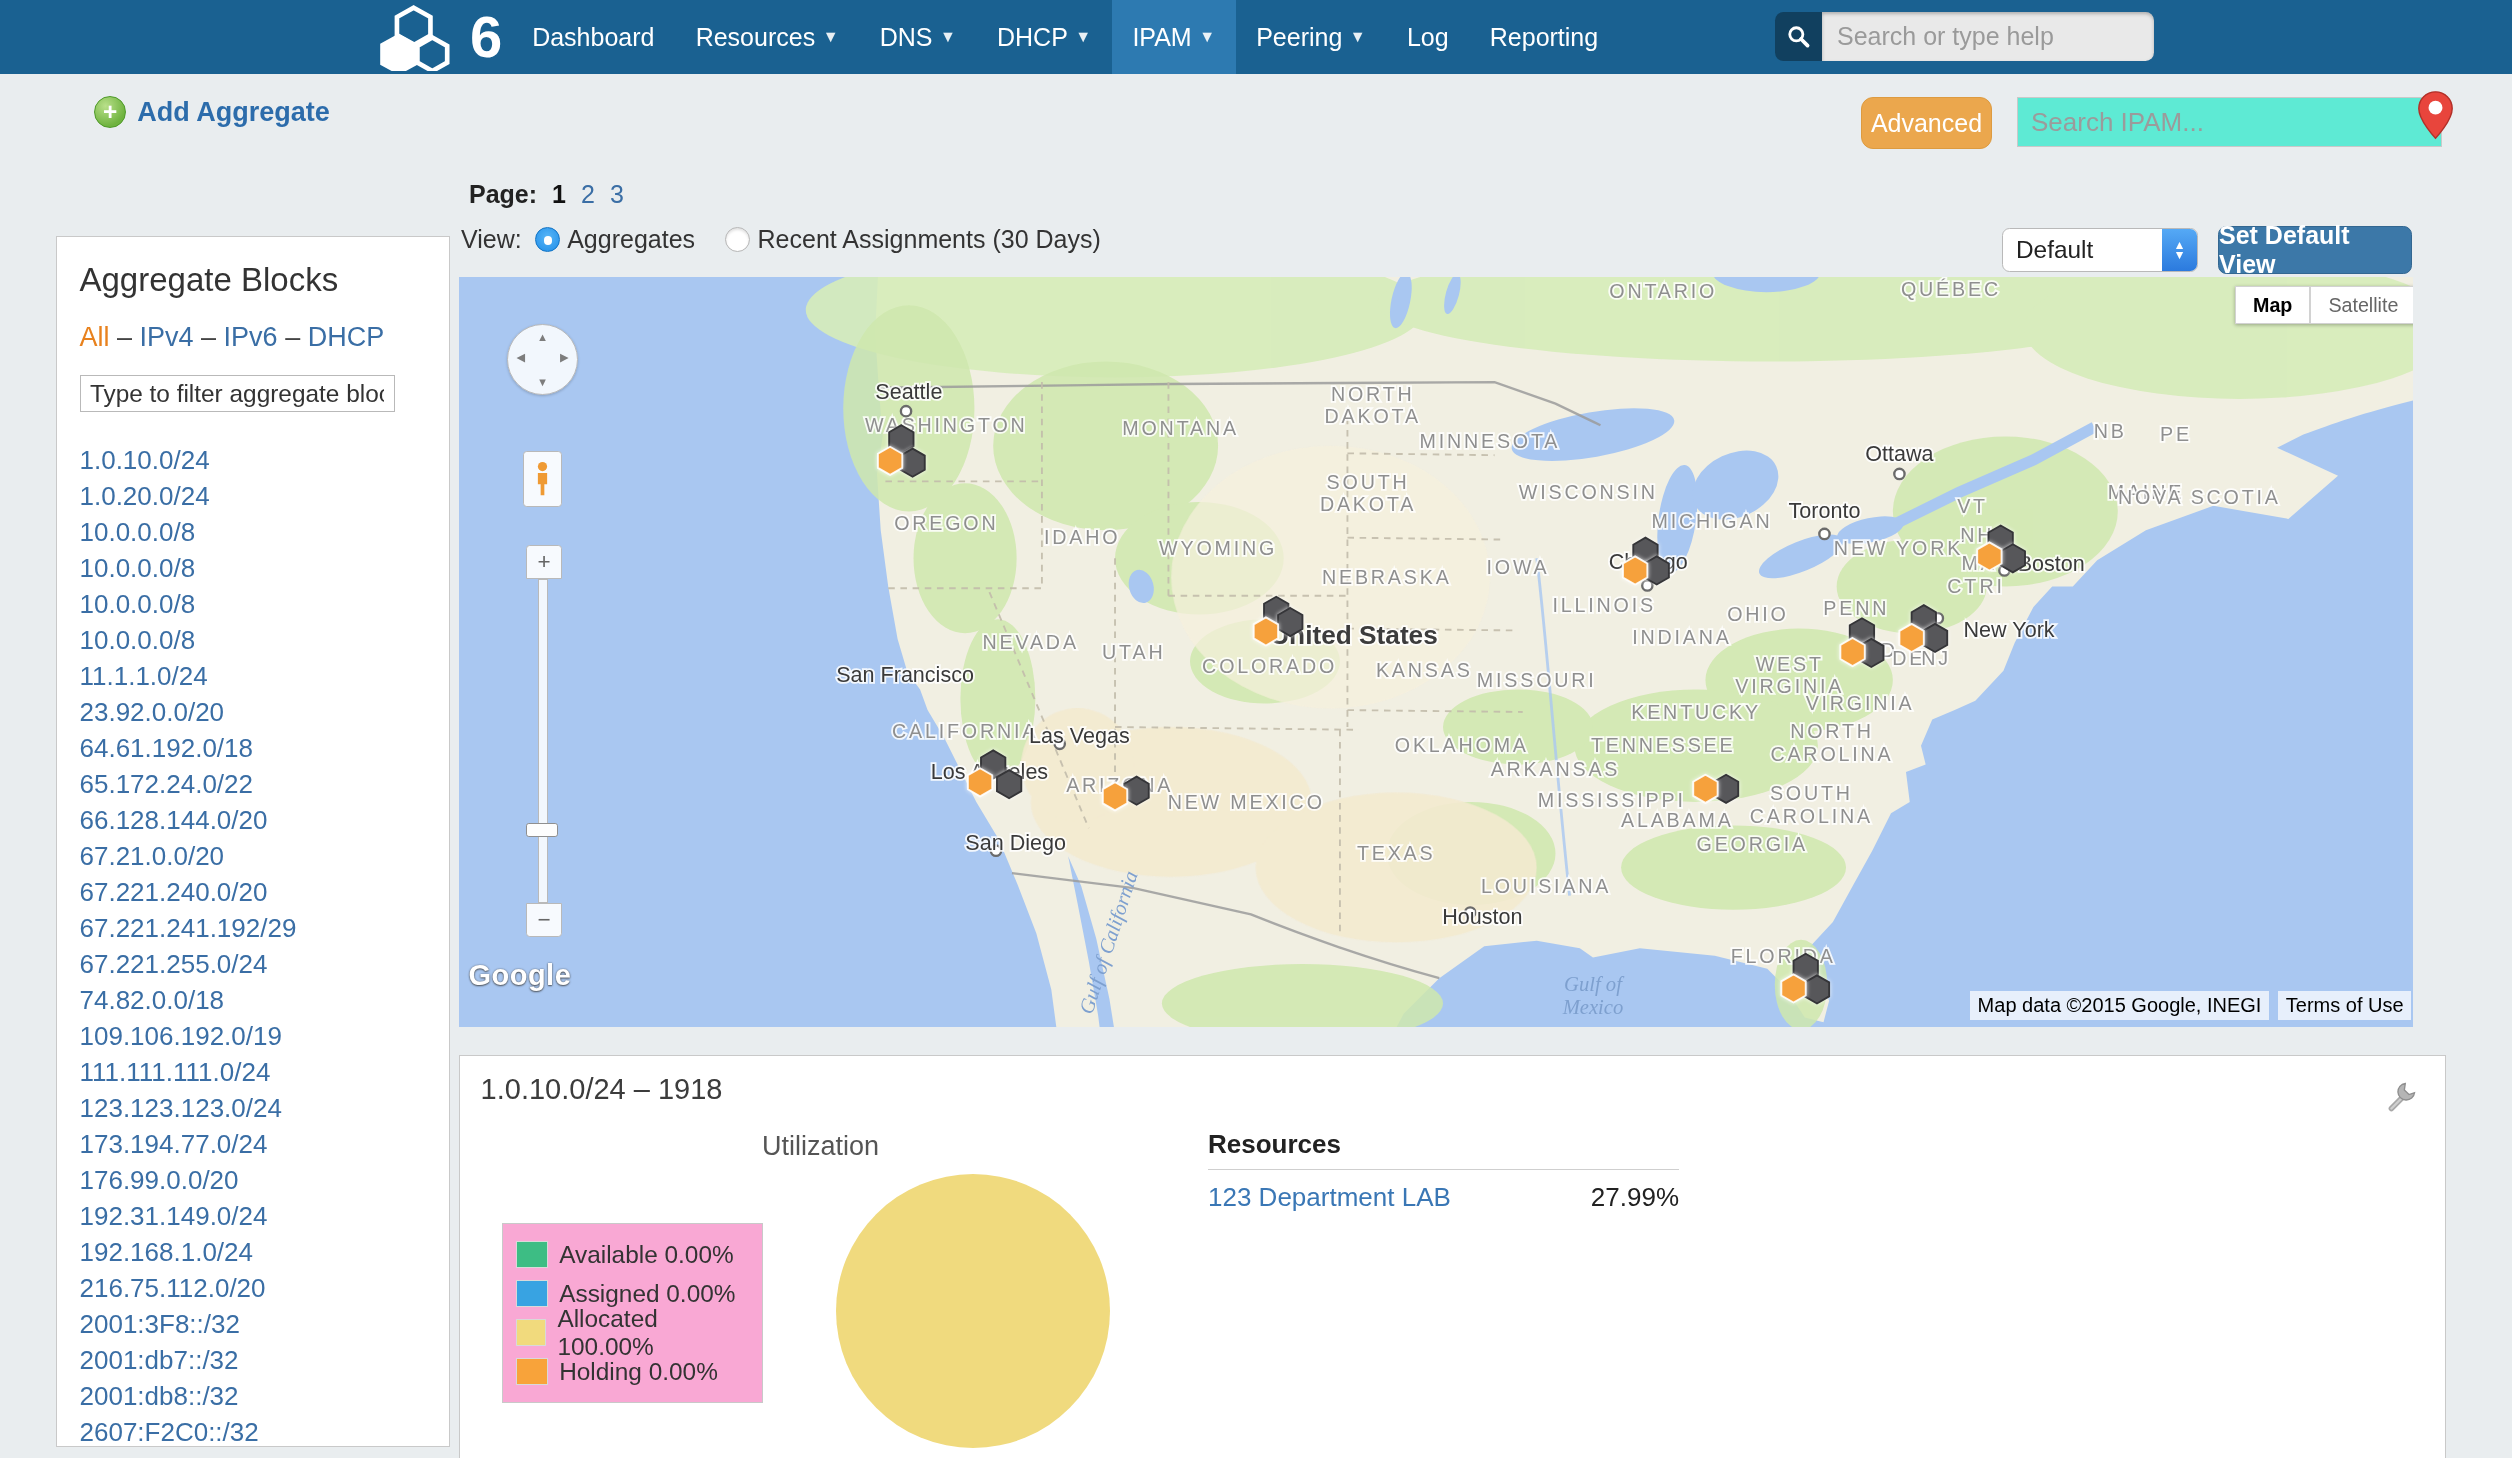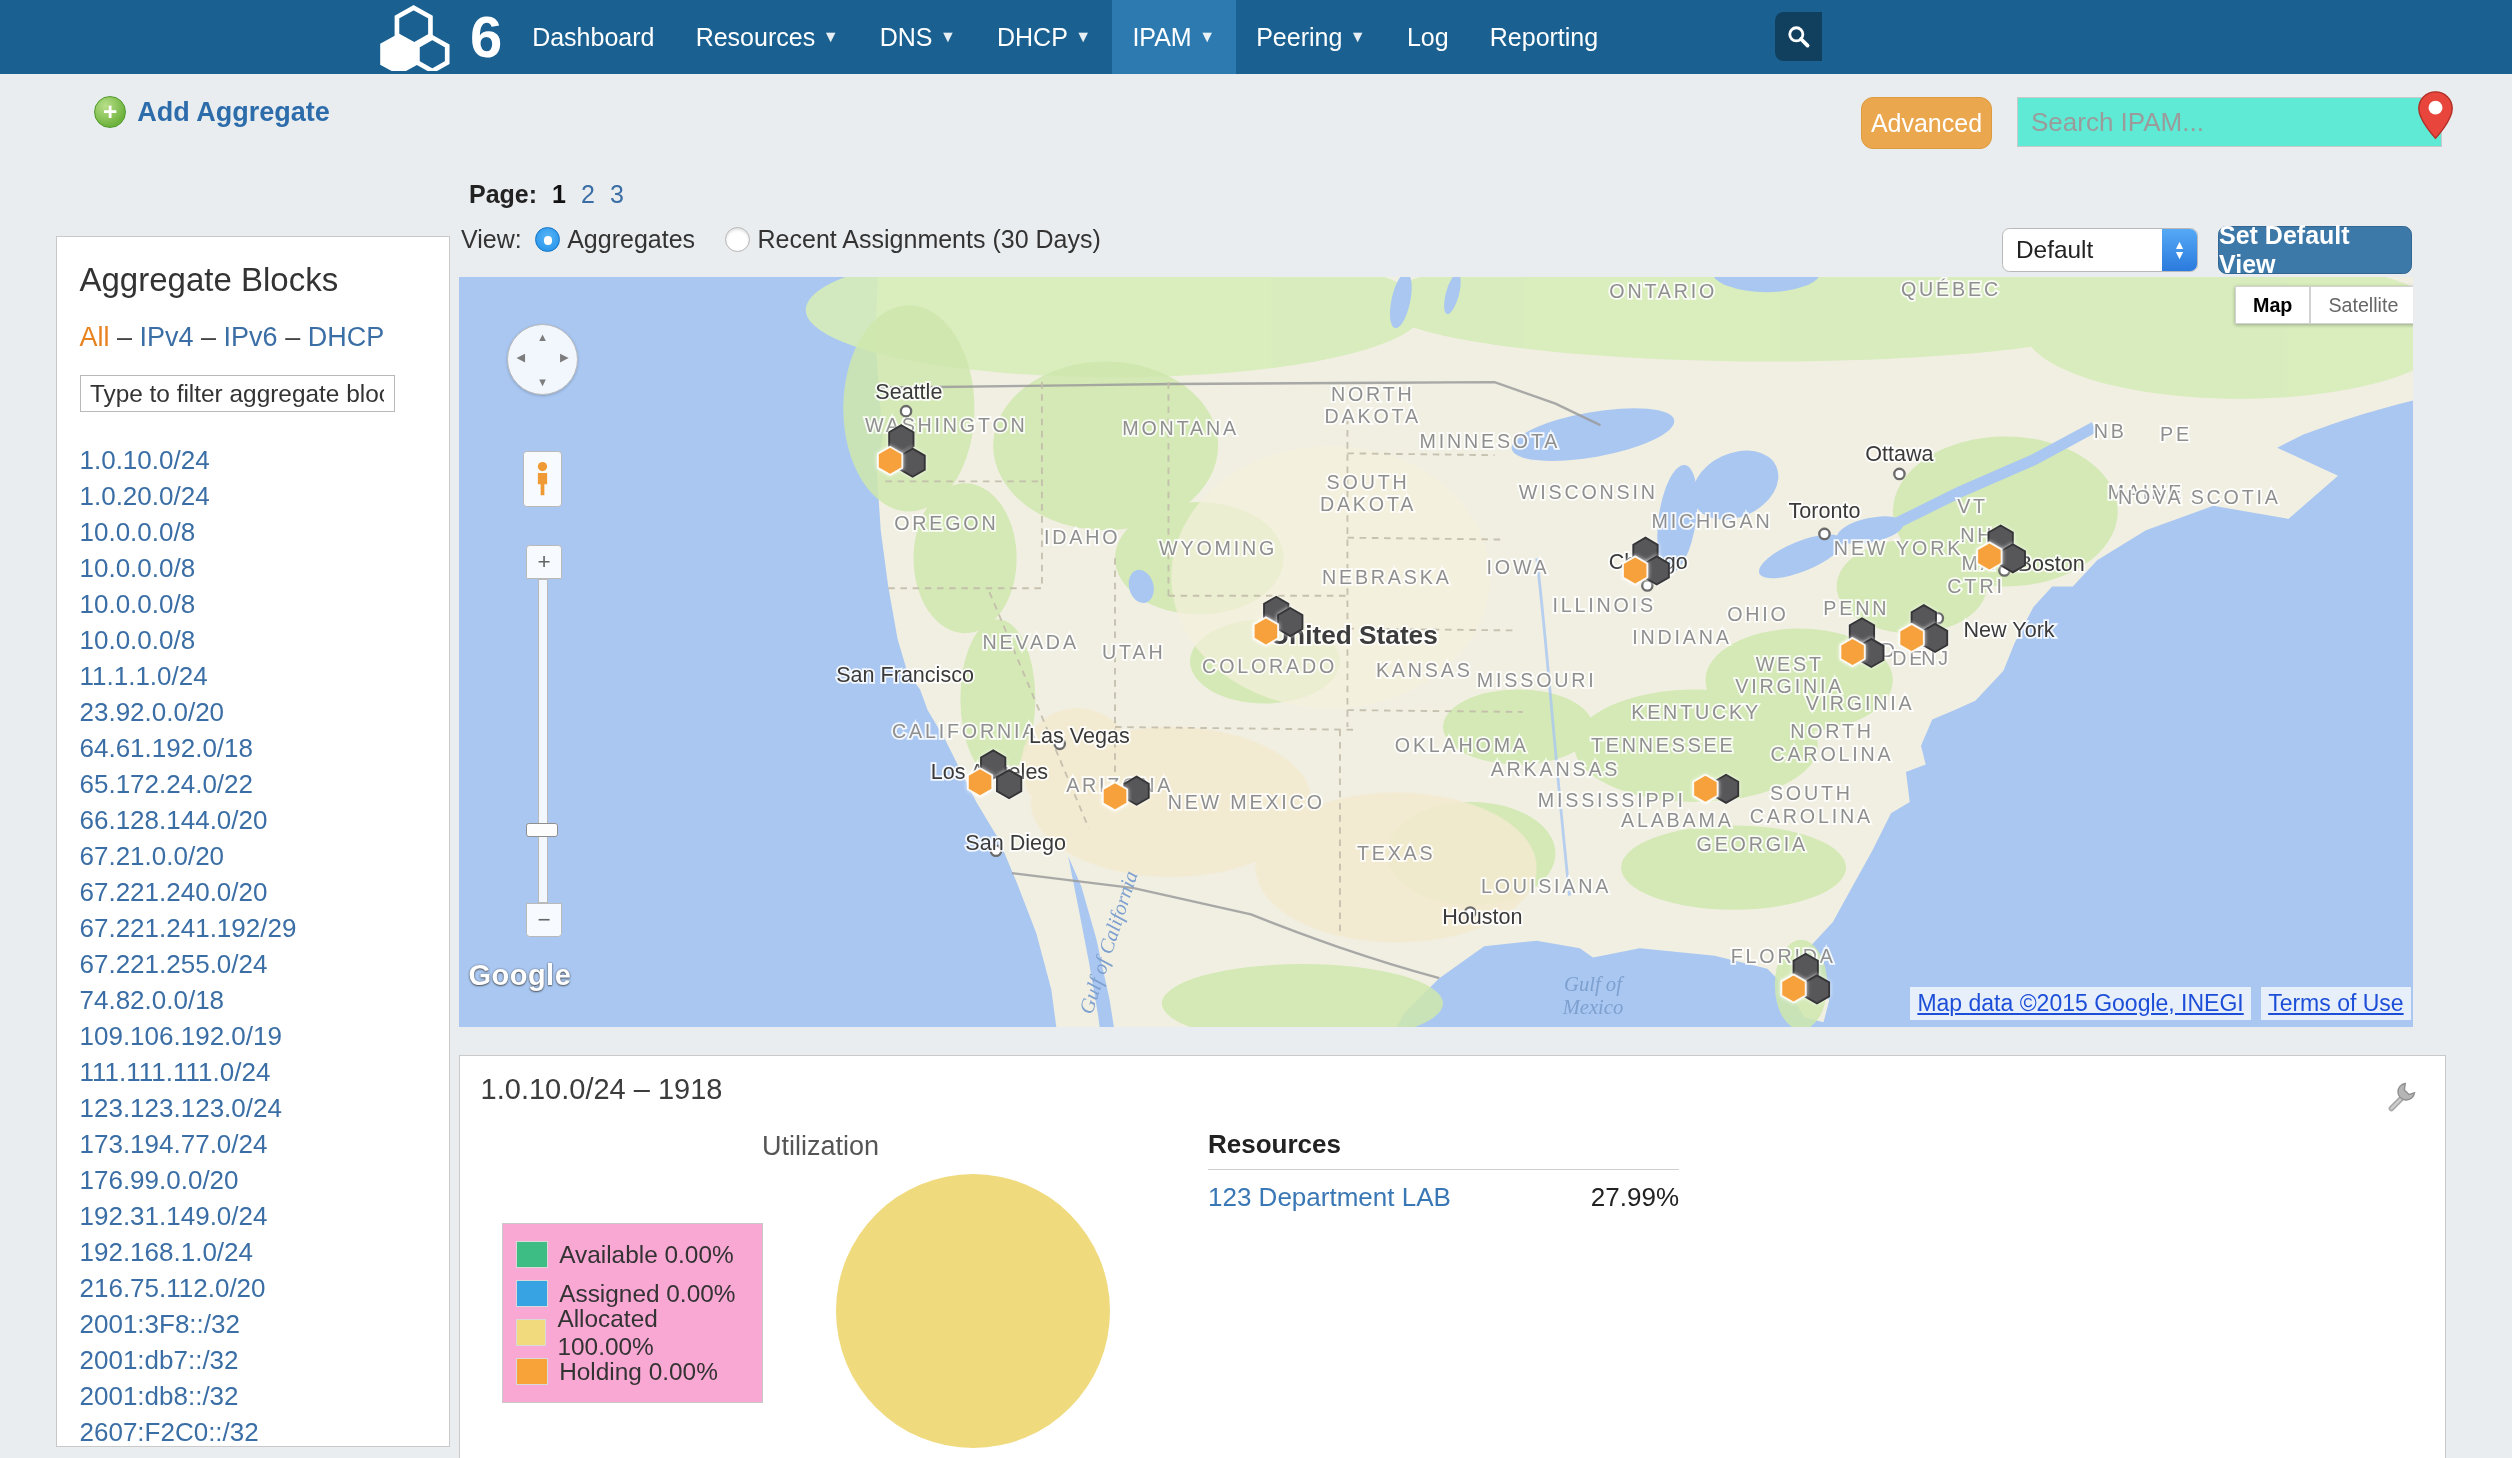--- a/index.html
+++ b/index.html
@@ -90,21 +90,21 @@
               border:0.9px solid #b9b9b9;color:#666;font-size:22.5px;display:flex;align-items:center;justify-content:center;cursor:pointer;}
   .zoom-plus{top:268px;border-radius:3.7px 3.7px 0 0;}
   .zoom-minus{top:626px;border-radius:0 0 3.7px 3.7px;}
   .zoom-track{position:absolute;left:79px;top:302px;width:7.5px;height:322px;background:rgba(255,255,255,.85);
               border:0.9px solid #b9b9b9;cursor:pointer;}
   .zoom-handle{position:absolute;left:67px;top:546px;width:30px;height:12.2px;background:#fdfdfd;
                border:0.9px solid #8f8f8f;border-radius:2.8px;cursor:grab;}
   .g-logo{position:absolute;left:9.4px;top:682px;font-size:29px;color:#fff;letter-spacing:0.5px;
           text-shadow:0 0.9px 1.9px rgba(60,60,60,.8),0 0 1.9px rgba(60,60,60,.6);font-weight:bold;}
   .map-attr{position:absolute;right:1.9px;bottom:7.5px;display:flex;gap:9.4px;}
-  .map-attr .box{background:rgba(255,255,255,.72);font-size:23px;color:#1d4ed8;padding:2.8px 7.5px;text-decoration:underline;}
+  .map-attr .box{background:rgba(255,255,255,.72);font-size:20px;color:#000000;padding:2.8px 7.5px;}
   .map-attr .terms{cursor:pointer;}
 
   
   .detail{position:absolute;left:459px;top:1055px;width:1987px;height:404px;background:#fff;
           border:0.9px solid #c9c9c9;box-sizing:border-box;}
   .detail-title{position:absolute;left:20.6px;top:17px;font-size:29px;color:#3c3c3c;}
   .wrench{position:absolute;right:24.4px;top:20.6px;cursor:pointer;}
   .util-title{position:absolute;left:267px;top:75px;width:187px;text-align:center;font-size:27px;color:#555;}
   .legend{position:absolute;left:42px;top:167px;width:261px;border:0.9px solid #c9c9c9;background:#f9a8d4;
           padding:11.2px 13px;box-sizing:border-box;}
@@ -166,20 +166,21 @@
           <span>Reporting</span>
         </div>
       </div>
     <div class="nav-search">
       <div class="nav-search-icon">
         <svg width="24.4" height="24.4" viewBox="0 0 26 26">
             <circle cx="11" cy="11" r="7" fill="none" stroke="#fff" stroke-width="3"></circle>
             <line x1="16" y1="16" x2="23" y2="23" stroke="#fff" stroke-width="4" stroke-linecap="round"></line>
           </svg>
       </div>
+      <input type="text" placeholder="Search or type help" style="">
     </div>
   </div>
 
   <div class="add-aggregate">
     <span class="add-icon">+</span>
     <span class="add-label">Add Aggregate</span>
   </div>
   <div class="advanced-btn">Advanced</div>
   <input class="ipam-search" type="text" placeholder="Search IPAM..." style="">
   <div class="pin-icon">

